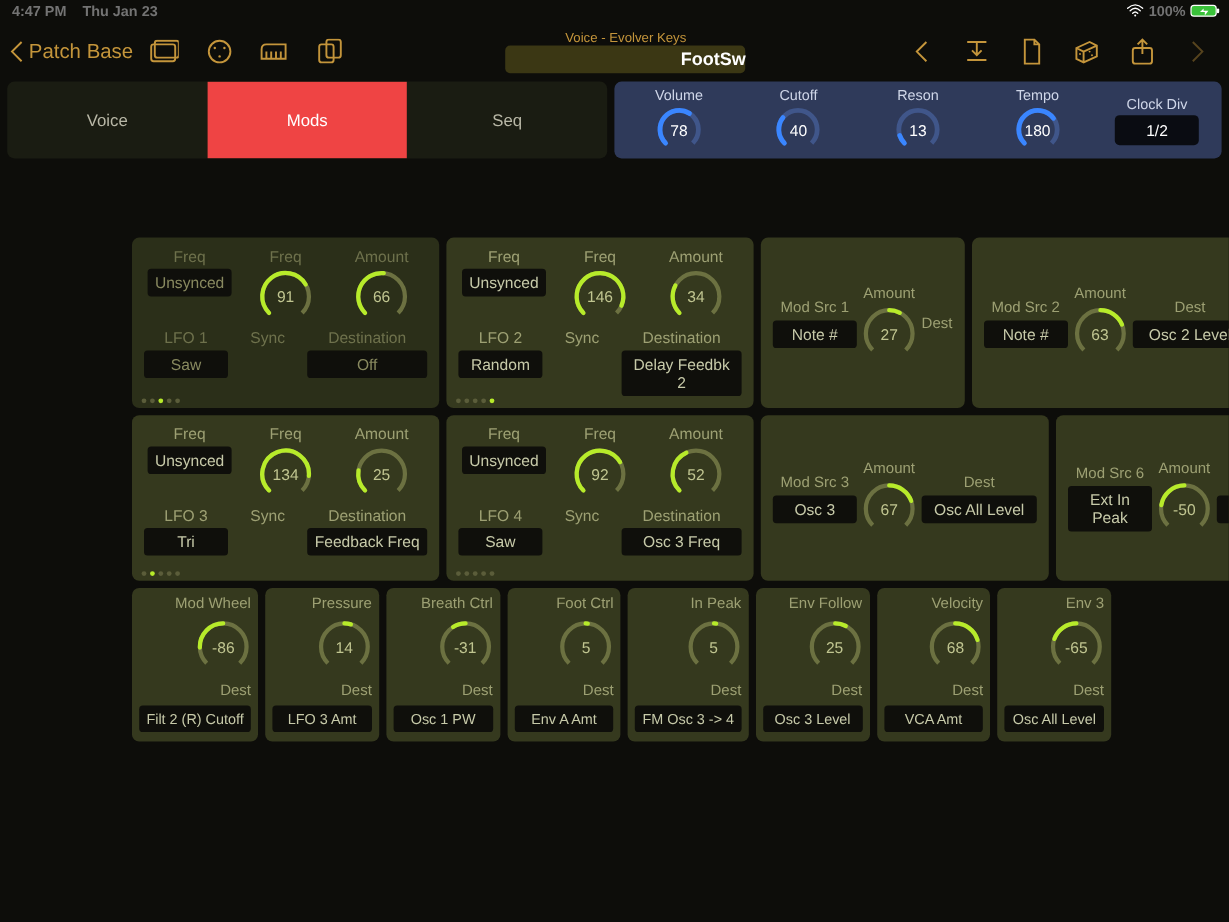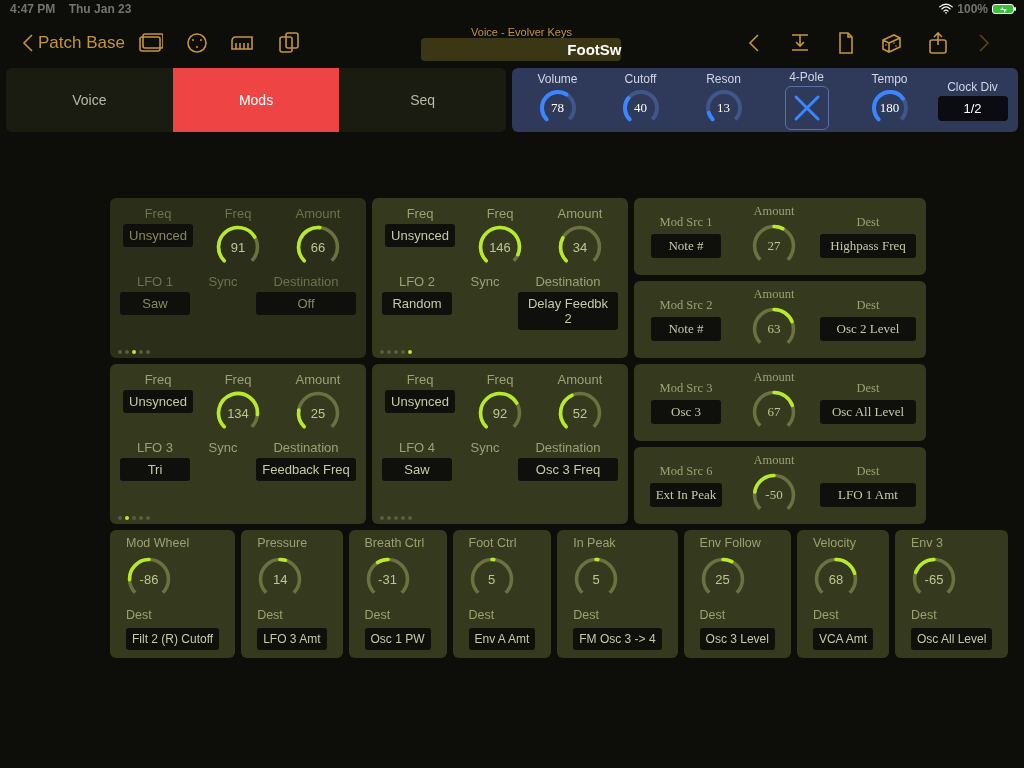--- a/index.html
+++ b/index.html
@@ -11,40 +11,40 @@
     overflow: hidden;
     font-size: 13px;
   }
   
   .statusbar { display: flex; justify-content: space-between; align-items: center; height: 18px; padding: 0 10px; color: #737373; font-size: 12px; font-weight: 700;}
   .statusbar .right { display: flex; align-items: center; gap: 4px; }
   .battery { width: 22px; height: 10px; border: 1px solid #fff; border-radius: 3px; position: relative; background:#3ac23a;}
   .battery::after { content:""; position: absolute; right:-3px; top:2px; width:2px; height:4px; background:#fff; border-radius:1px;}
   .wifi-svg { width:14px; height:12px; }
   
-  .navbar { display:flex; align-items:center; height:50px; padding:0 20px; gap:6px;}
+  .navbar { display:flex; align-items:center; height:50px; padding:0 6px; gap:6px;}
   .gold { color:#c4953b; }
   .gold-stroke { stroke:#c4953b; fill:none; stroke-width:1.6; }
   .nav-back { display:flex; align-items:center; gap:2px; font-size:17px; font-weight:500;}
   .nav-icon { width:40px; height:40px; display:flex; align-items:center; justify-content:center; }
   .spacer { flex: 1; }
   .title-block { display:flex; flex-direction:column; align-items:center; width:200px;}
   .title-top { color:#c4953b; font-size:11px; }
   .title-main { background:#3b3714; color:#fff; width:100%; text-align:right; padding:3px 0; border-radius:4px; font-size:15px; font-weight:600;}
   
   .row2 { display:flex; gap:6px; padding:0 6px 6px; height:70px;}
   .tabs { display:flex; background:#1a1c12; border-radius:6px; overflow:hidden; flex:0 0 500px;}
   .tab { flex:1; display:flex; align-items:center; justify-content:center; color:#b8b7a6; font-size:14px; }
   .tab.active { background:#ef4444; color:#fff; }
   .globals { flex:1; display:flex; background:#2f3a5a; border-radius:6px; padding:2px 6px; gap:4px; align-items:center; }
   .gcol { flex:1; display:flex; flex-direction:column; align-items:center; gap:2px;}
   .glabel { font-size:12px; color:#cfd6e8; }
   .gval { color:#fff; font-size:13px; }
   .knob { position:relative; width:46px; height:46px; }
-  .knob-sm { width:40px; height:40px;font-family:Liberation Serif, serif; }
+  .knob-sm { width:40px; height:40px; }
   .knob svg { width:100%; height:100%; }
   .knob .val { position:absolute; inset:0; display:flex; align-items:center; justify-content:center; font-size:13px; }
   .xbox { width:44px; height:44px; border:1px solid #5b6ea7; border-radius:6px; display:flex; align-items:center; justify-content:center; }
   .clockbtn { background:#0a0c12; color:#fff; width:70px; text-align:center; padding:5px 4px; border-radius:4px; font-size:13px;}
 
   
   .main { padding: 60px 8px 0 110px; display:grid; grid-template-columns: 256px 256px 292px; gap:6px;}
   .panel { background:#35391e; border-radius:6px; padding:8px 10px 6px; position:relative;}
   .panel.dim { background:#2b2f19; }
   .panel .prow { display:flex; justify-content:space-between; align-items:flex-start; gap:4px; margin-bottom:4px;}
@@ -54,24 +54,24 @@
   .txtbtn { background:#0f0f0b; color:#c7caa9; padding:4px 6px; border-radius:3px; font-size:13px; text-align:center; min-width:70px;}
   .panel.dim .txtbtn { color:#88895f; }
   .syncbox { width:50px; height:34px; border-radius:3px;}
   .dots { position:absolute; bottom:4px; left:8px; display:flex; gap:3px;}
   .dot { width:4px; height:4px; border-radius:50%; background:#5b5d3a;}
   .dot.on { background:#b7eb2a;}
   
   .modrow { background:#35391e; border-radius:6px; padding:6px 10px; display:flex; align-items:center; gap:4px;}
   .modrow .pcol { gap:4px; }
   .modrow .plabel { font-size:12.5px; }
-  .rcol { display:flex; flex-direction:column; gap:6px;font-family:Liberation Serif, serif;}
+  .rcol { display:flex; flex-direction:row; gap:6px;}
   
   .strip { grid-column: 1 / span 3; display:flex; gap:6px;}
-  .scell { flex:1; background:#35391e; border-radius:6px; padding:6px 16px 8px; display:flex; flex-direction:column; align-items:flex-start; gap:6px;}
+  .scell { flex:1; background:#35391e; border-radius:6px; padding:6px 6px 8px; display:flex; flex-direction:column; align-items:flex-end; gap:6px;}
   .scell .plabel { font-size:12.5px;}
   .scell .txtbtn { min-width: 0; width:100%; font-size:12px; white-space:nowrap; overflow:hidden;}
   
   .arc-bg { stroke:#6c7141; stroke-width:4; fill:none; }
   .arc-fg { stroke:#b7eb2a; stroke-width:4; fill:none; stroke-linecap:round;}
   .arc-blue-bg { stroke:#40568a; stroke-width:4; fill:none; }
   .arc-blue-fg { stroke:#3a86ff; stroke-width:4; fill:none; stroke-linecap:round;}
 </style>
 </head>
 <body>
@@ -193,28 +193,20 @@
           </svg><span class="val gval">40</span></div>
       </div>
     <div class="gcol">
         <div class="glabel">Reson</div>
       <div class="knob knob-sm"><svg viewBox="0 0 40 40">
             <path class="arc-blue-bg" d="M 8.68629150101524 31.31370849898476 A 16 16 0 1 1 31.313708498984774 31.313708498984745"></path>
             <path class="arc-blue-fg" d="M 8.68629150101524 31.31370849898476 A 16 16 0 0 1 4.7830957392775435 24.94427190999916"></path>
           </svg><span class="val gval">13</span></div>
       </div>
     <div class="gcol">
-        <div class="glabel">4-Pole</div>
-      <div class="xbox">
-          <svg width="30" height="30">
-            <path d="M4 4 L26 26 M26 4 L4 26" stroke="#3a86ff" stroke-width="3" stroke-linecap="round"></path>
-          </svg>
-        </div>
-      </div>
-    <div class="gcol">
         <div class="glabel">Tempo</div>
       <div class="knob knob-sm"><svg viewBox="0 0 40 40">
             <path class="arc-blue-bg" d="M 8.68629150101524 31.31370849898476 A 16 16 0 1 1 31.313708498984774 31.313708498984745"></path>
             <path class="arc-blue-fg" d="M 8.68629150101524 31.31370849898476 A 16 16 0 1 1 32.94427190999916 10.595435963320426"></path>
           </svg><span class="val gval">180</span></div>
       </div>
     <div class="gcol">
         <div class="glabel">Clock Div</div>
       <div class="clockbtn">1/2</div>
       </div>
@@ -316,21 +308,20 @@
         </div>
     <div class="pcol">
           <div class="plabel">Amount</div>
       <div class="knob"><svg viewBox="0 0 52 52">
               <path class="arc-bg" d="M 10.443650813895957 41.55634918610404 A 22 22 0 1 1 41.556349186104065 41.55634918610403"></path>
               <path class="arc-fg" d="M 26 4 A 22 22 0 0 1 35.98779099427003 6.39785646785591"></path>
             </svg><span class="val">27</span></div>
         </div>
     <div class="pcol">
           <div class="plabel">Dest</div>
-      <div class="txtbtn" style="min-width:96px">Highpass Freq</div>
         </div>
   </div>
       <div class="modrow">
     <div class="pcol">
           <div class="plabel">Mod Src 2</div>
       <div class="txtbtn">Note #</div>
         </div>
     <div class="pcol">
           <div class="plabel">Amount</div>
       <div class="knob"><svg viewBox="0 0 52 52">

